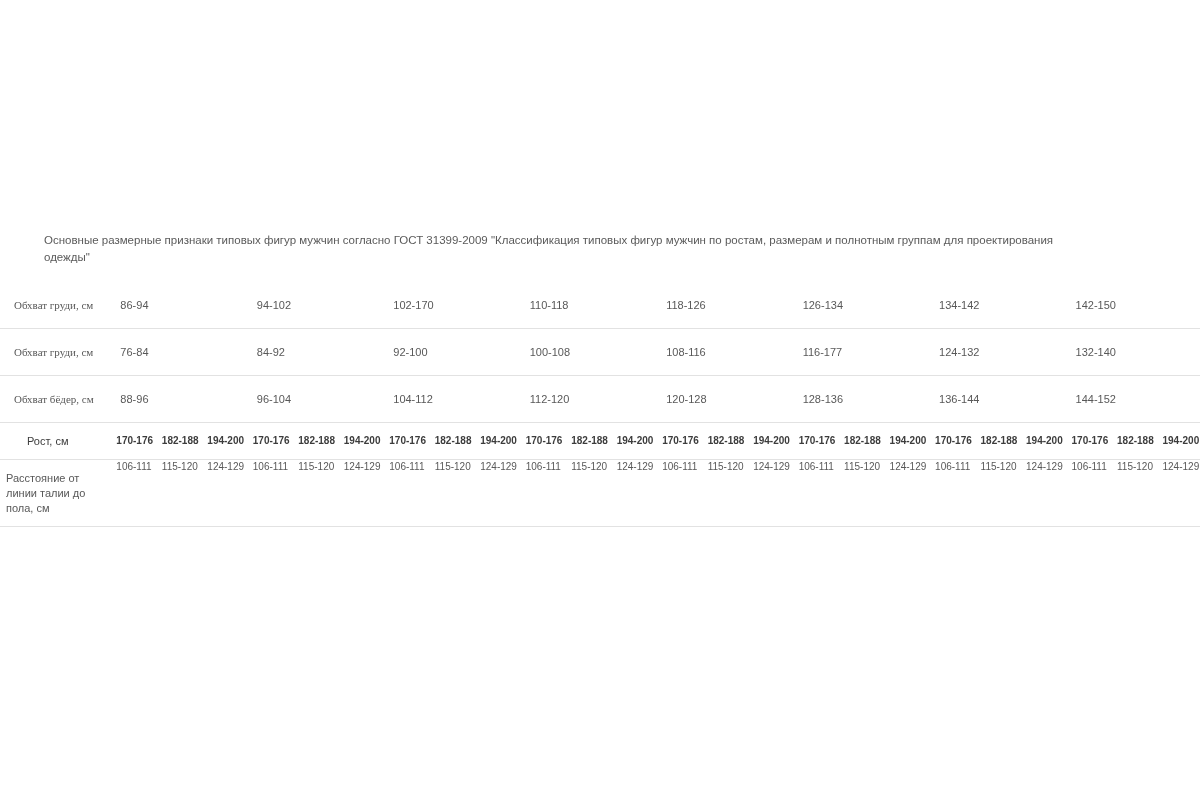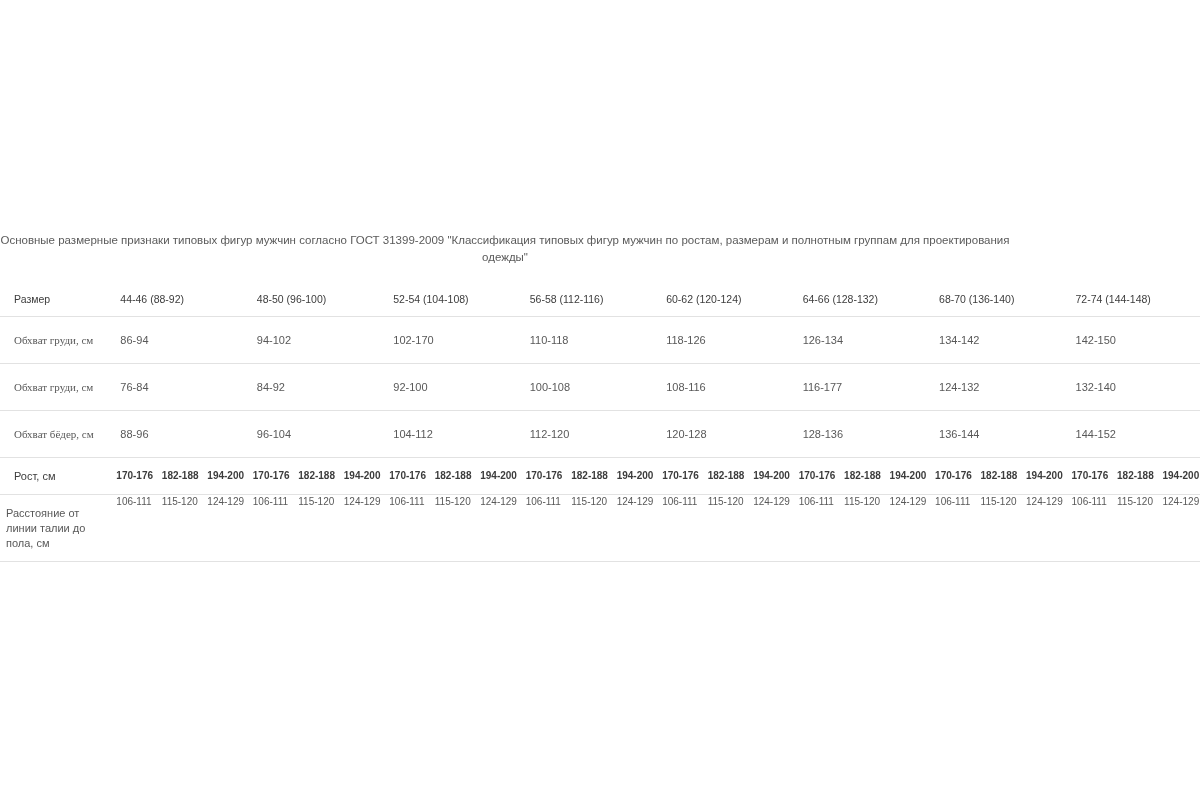--- a/index.html
+++ b/index.html
@@ -24,21 +24,21 @@
   }
 
   .caption {
     position: absolute;
     top: 232px;
     left: 0px;
     width: 1010px;
     font-size: 11.5px;
     line-height: 17px;
     color: #5a5a5a;
-    text-align: center;
+    padding-left: 44px;
   }
 
   .table-wrap {
     position: absolute;
     top: 282px;
     left: 0px;
     width: 1200px;
   }
 
   table.size-table {
@@ -89,21 +89,21 @@
 
   
   .row-heights td {
     height: 36px;
     font-size: 10px;
     font-weight: bold;
     color: #3c3c3c;
     line-height: 12px;
   }
   .row-heights td.label-cell {
-    padding-left: 14px;
+    padding-left: 27px;
     font-size: 11px;
   }
   .row-heights td.h-cell {
     padding-left: 8px;
   }
 
   
   .row-dist td {
     height: 66px;
     font-size: 10.5px;
@@ -139,31 +139,20 @@
           <col style="width:136px">
           <col style="width:136px">
         <col style="width:136px">
           <col style="width:136px">
           <col style="width:136px">
         <col style="width:136px">
           <col style="width:136px">
       </colgroup>
 
       <tbody>
-          <tr class="row-sizes">
-        <td class="label-cell">Размер</td>
-        <td class="group-cell">44-46 (88-92)</td>
-        <td class="group-cell">48-50 (96-100)</td>
-        <td class="group-cell">52-54 (104-108)</td>
-        <td class="group-cell">56-58 (112-116)</td>
-        <td class="group-cell">60-62 (120-124)</td>
-        <td class="group-cell">64-66 (128-132)</td>
-        <td class="group-cell">68-70 (136-140)</td>
-        <td class="group-cell">72-74 (144-148)</td>
-      </tr>
 
       <tr class="row-meas">
         <td class="label-cell">Обхват груди, см</td>
         <td class="val-cell">86-94</td>
         <td class="val-cell">94-102</td>
         <td class="val-cell">102-170</td>
         <td class="val-cell">110-118</td>
         <td class="val-cell">118-126</td>
         <td class="val-cell">126-134</td>
         <td class="val-cell">134-142</td>

